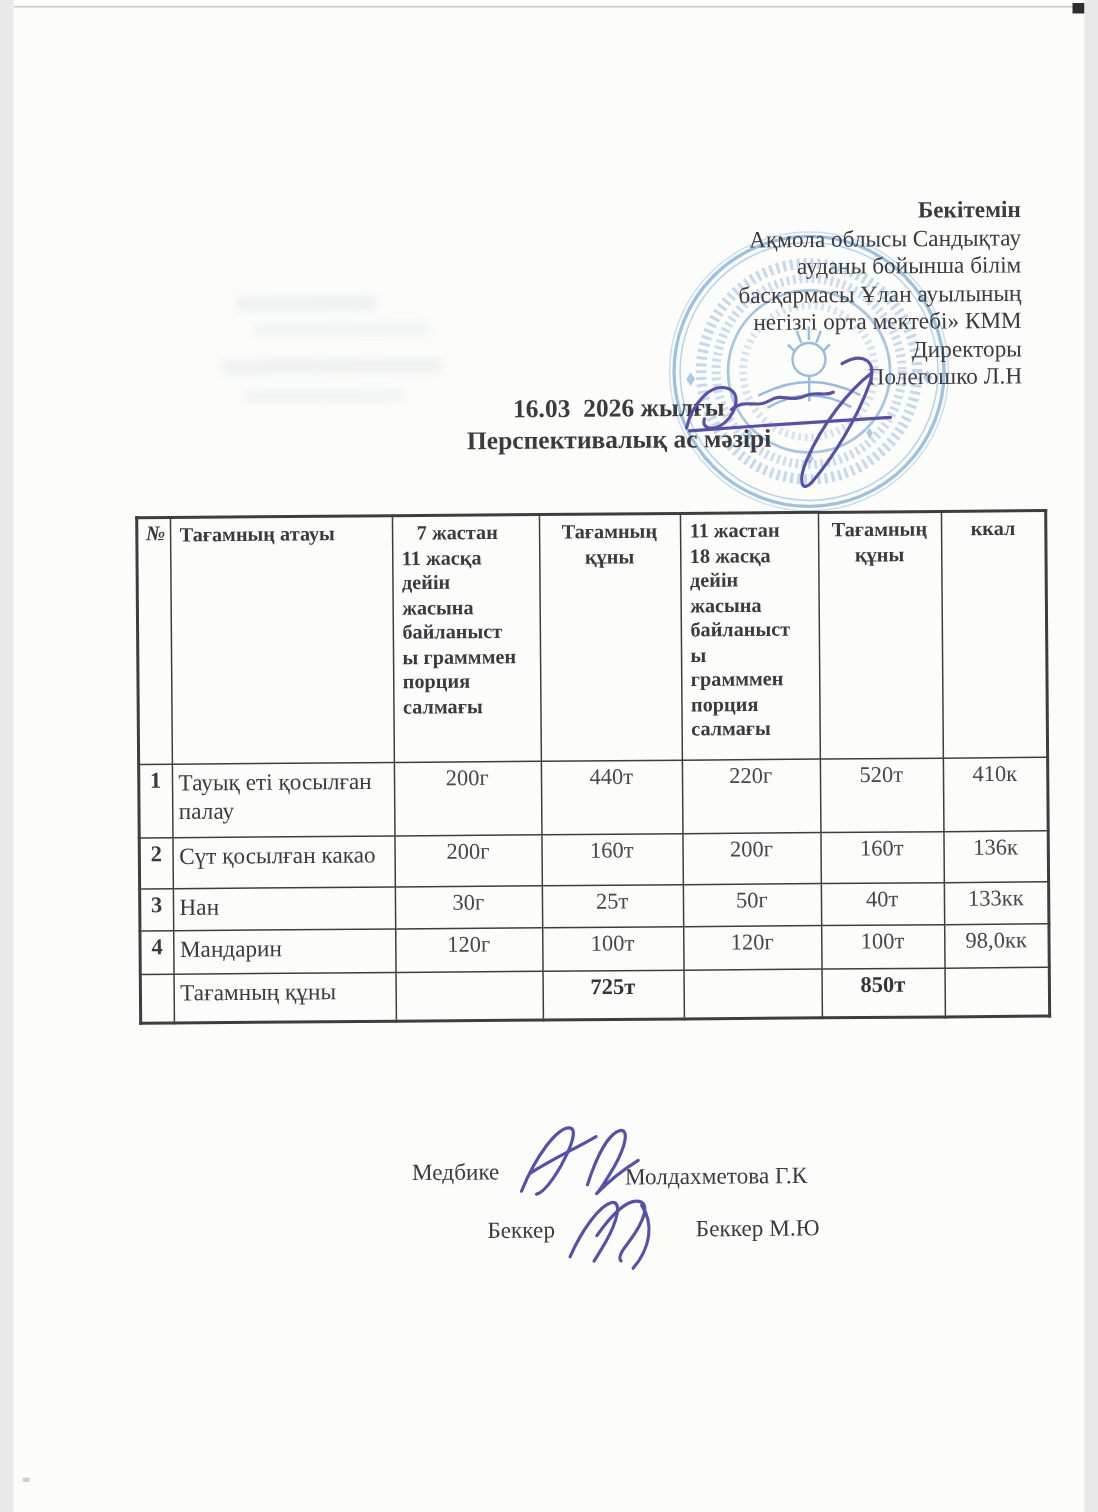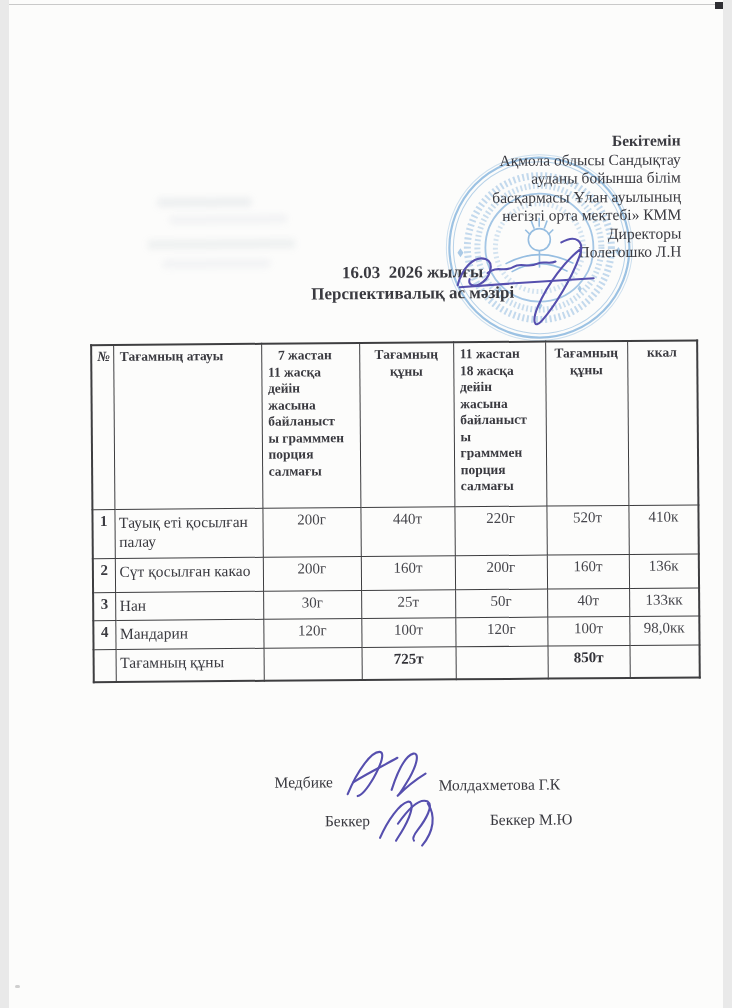--- a/index.html
+++ b/index.html
@@ -226,31 +226,31 @@
             <td class="val b"><span>725т</span></td>
             <td class="val"><span></span></td>
             <td class="val b"><span>850т</span></td>
             <td class="val"><span></span></td>
           </tr>
         </tbody>
       </table>
 
     <div class="sigrow">
       <span class="role" style="left:263px; top:773px;">Медбике</span>
-      <span class="nm" style="left:427px; top:777px;">Молдахметова Г.К</span>
+      <span class="nm" style="left:405px; top:777px;">Молдахметова Г.К</span>
     </div>
     <svg class="sig sig-nurse" viewBox="0 0 100 58">
       <path d="M 8 50 C 18 26 32 8 40 8 C 46 8 42 20 34 34 C 28 44 22 51 18 52"></path>
       <path d="M 14 38 C 30 28 44 22 58 14"></path>
       <path d="M 52 46 C 58 28 66 12 74 10 C 80 9 78 20 70 34 C 64 44 60 50 58 52 C 66 44 76 36 86 30"></path>
     </svg>
 
     <div class="sigrow">
       <span class="role" style="left:313px; top:812px;">Беккер</span>
-      <span class="nm" style="left:478px; top:812px;">Беккер М.Ю</span>
+      <span class="nm" style="left:452px; top:812px;">Беккер М.Ю</span>
     </div>
     <svg class="sig sig-cook" viewBox="0 0 84 62">
       <path d="M 10 50 C 18 32 30 16 38 14 C 45 13 42 26 34 40 C 30 47 27 51 26 53"></path>
       <path d="M 28 36 C 38 22 50 10 58 14 C 64 18 56 32 48 42 C 44 47 42 51 44 53"></path>
       <path d="M 58 16 C 66 28 64 44 52 58"></path>
     </svg>
 
   </div>
 </div>
 

